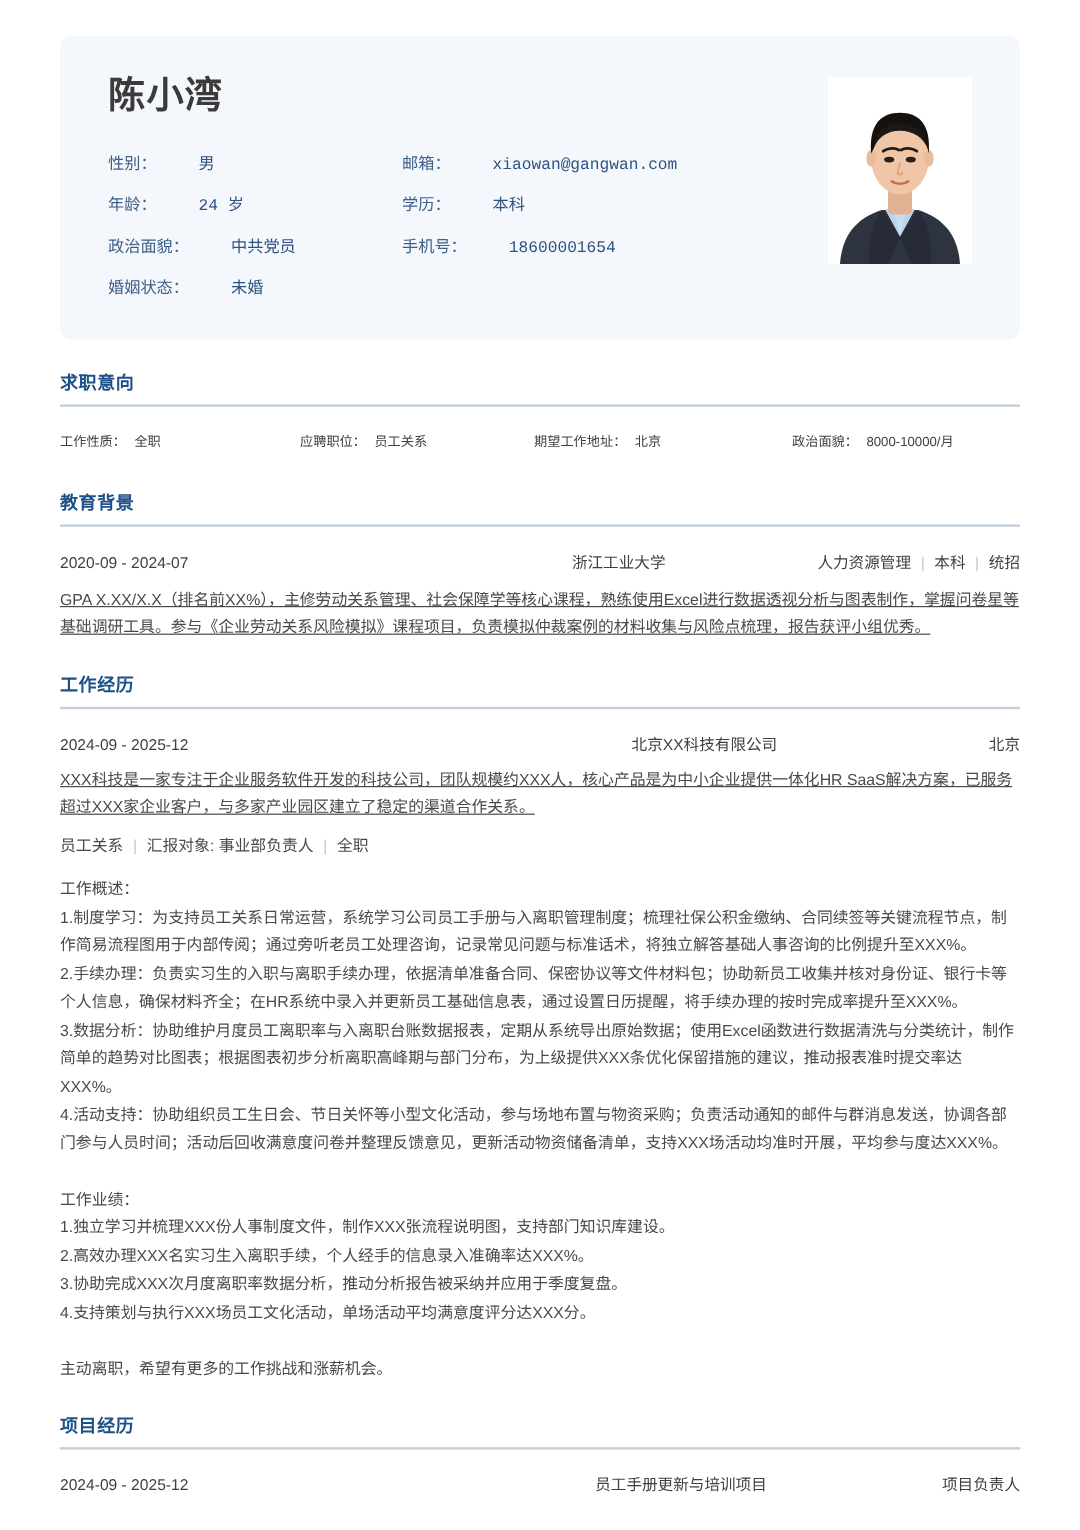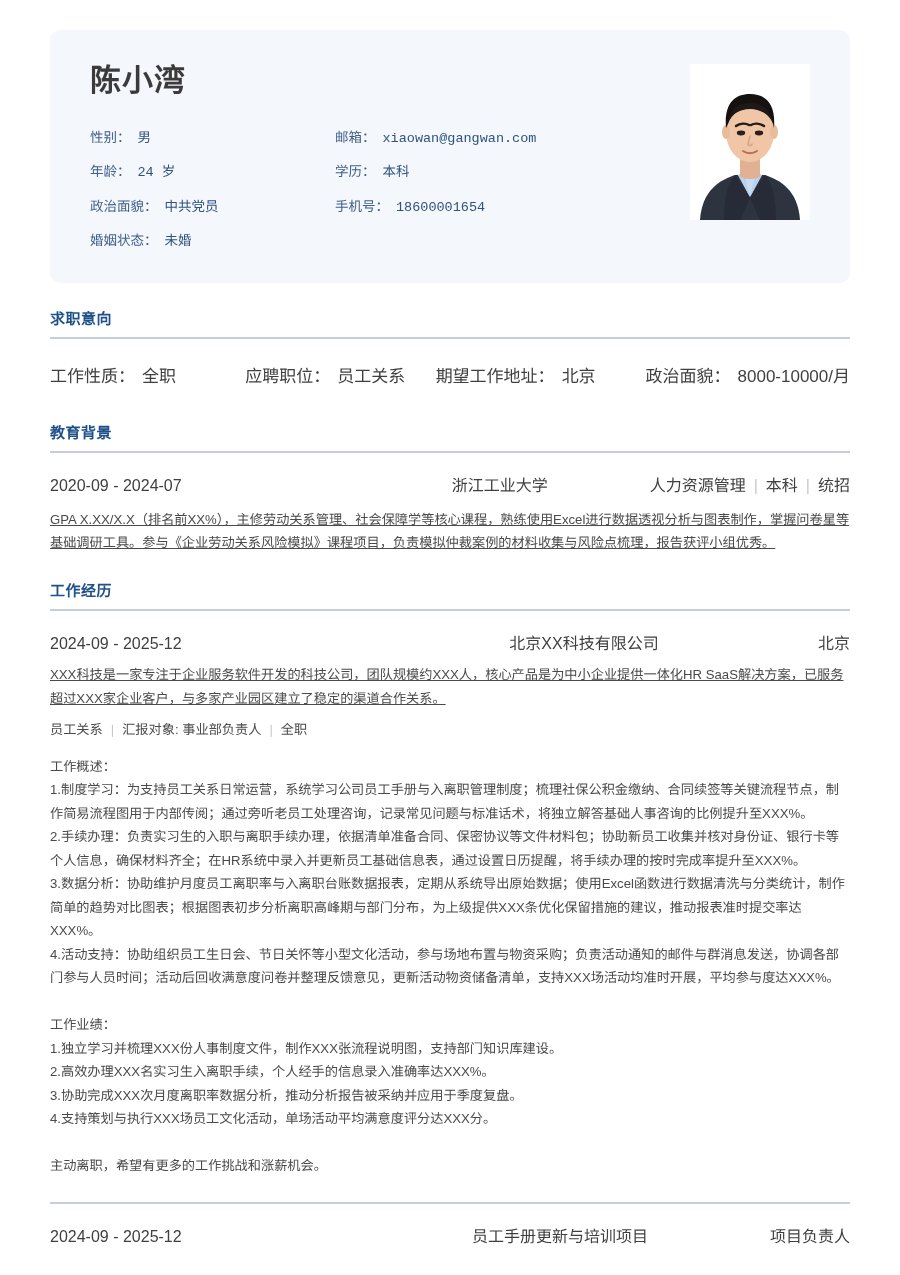--- a/index.html
+++ b/index.html
@@ -59,20 +59,21 @@
     column-gap: 0px;
   }
 
   .info-item {
     display: flex;
     align-items: baseline;
     font-size: 13.5px;
     color: #3e5f88;
     line-height: 1.95;
     white-space: nowrap;
+    gap: 28px;
   }
 
   .info-label {
     color: #3e5f88;
   }
 
   .info-value {
     color: #2f5280;
     margin-left: 7px;
   }
@@ -105,40 +106,40 @@
 
   .section-rule {
     height: 2px;
     background: #c3cfdd;
     margin-bottom: 18px;
   }
 
   
   .intent-row {
     display: flex;
-    font-size: 17px;
+    font-size: 11px;
     color: #3f3f3f;
     line-height: 2.35;
     white-space: nowrap;
   }
 
   .intent-cell { display: flex; }
   .intent-cell .k { color: #3f3f3f; }
   .intent-cell .v { color: #3f3f3f; margin-left: 7px; }
 
   .intent-c1 { width: 200px; }
   .intent-c2 { width: 195px; text-align: center; }
   .intent-c3 { width: 215px; }
   .intent-c4 { width: auto; }
 
   
   .entry-head {
     display: flex;
     align-items: flex-start;
-    font-size: 16px;
+    font-size: 13px;
     color: #3f3f3f;
     line-height: 1.9;
     margin-bottom: 4px;
   }
 
   .entry-date { width: 300px; flex: 0 0 300px; }
   .entry-mid { flex: 1 1 auto; text-align: center; }
   .entry-right { flex: 0 0 auto; text-align: right; white-space: nowrap; }
 
   .sep {
@@ -320,20 +321,21 @@
 1.独立学习并梳理XXX份人事制度文件，制作XXX张流程说明图，支持部门知识库建设。
 2.高效办理XXX名实习生入离职手续，个人经手的信息录入准确率达XXX%。
 3.协助完成XXX次月度离职率数据分析，推动分析报告被采纳并应用于季度复盘。
 4.支持策划与执行XXX场员工文化活动，单场活动平均满意度评分达XXX分。
 
 主动离职，希望有更多的工作挑战和涨薪机会。</div>
     </div>
   </div>
 
   <div class="section">
+    <div class="section-title">项目经历</div>
     <div class="section-rule"></div>
 
     <div>
       <div class="entry-head">
         <span class="entry-date">2024-09 - 2025-12</span>
         <span class="entry-mid">员工手册更新与培训项目</span>
         <span class="entry-right">项目负责人</span>
       </div>
 
     </div>

